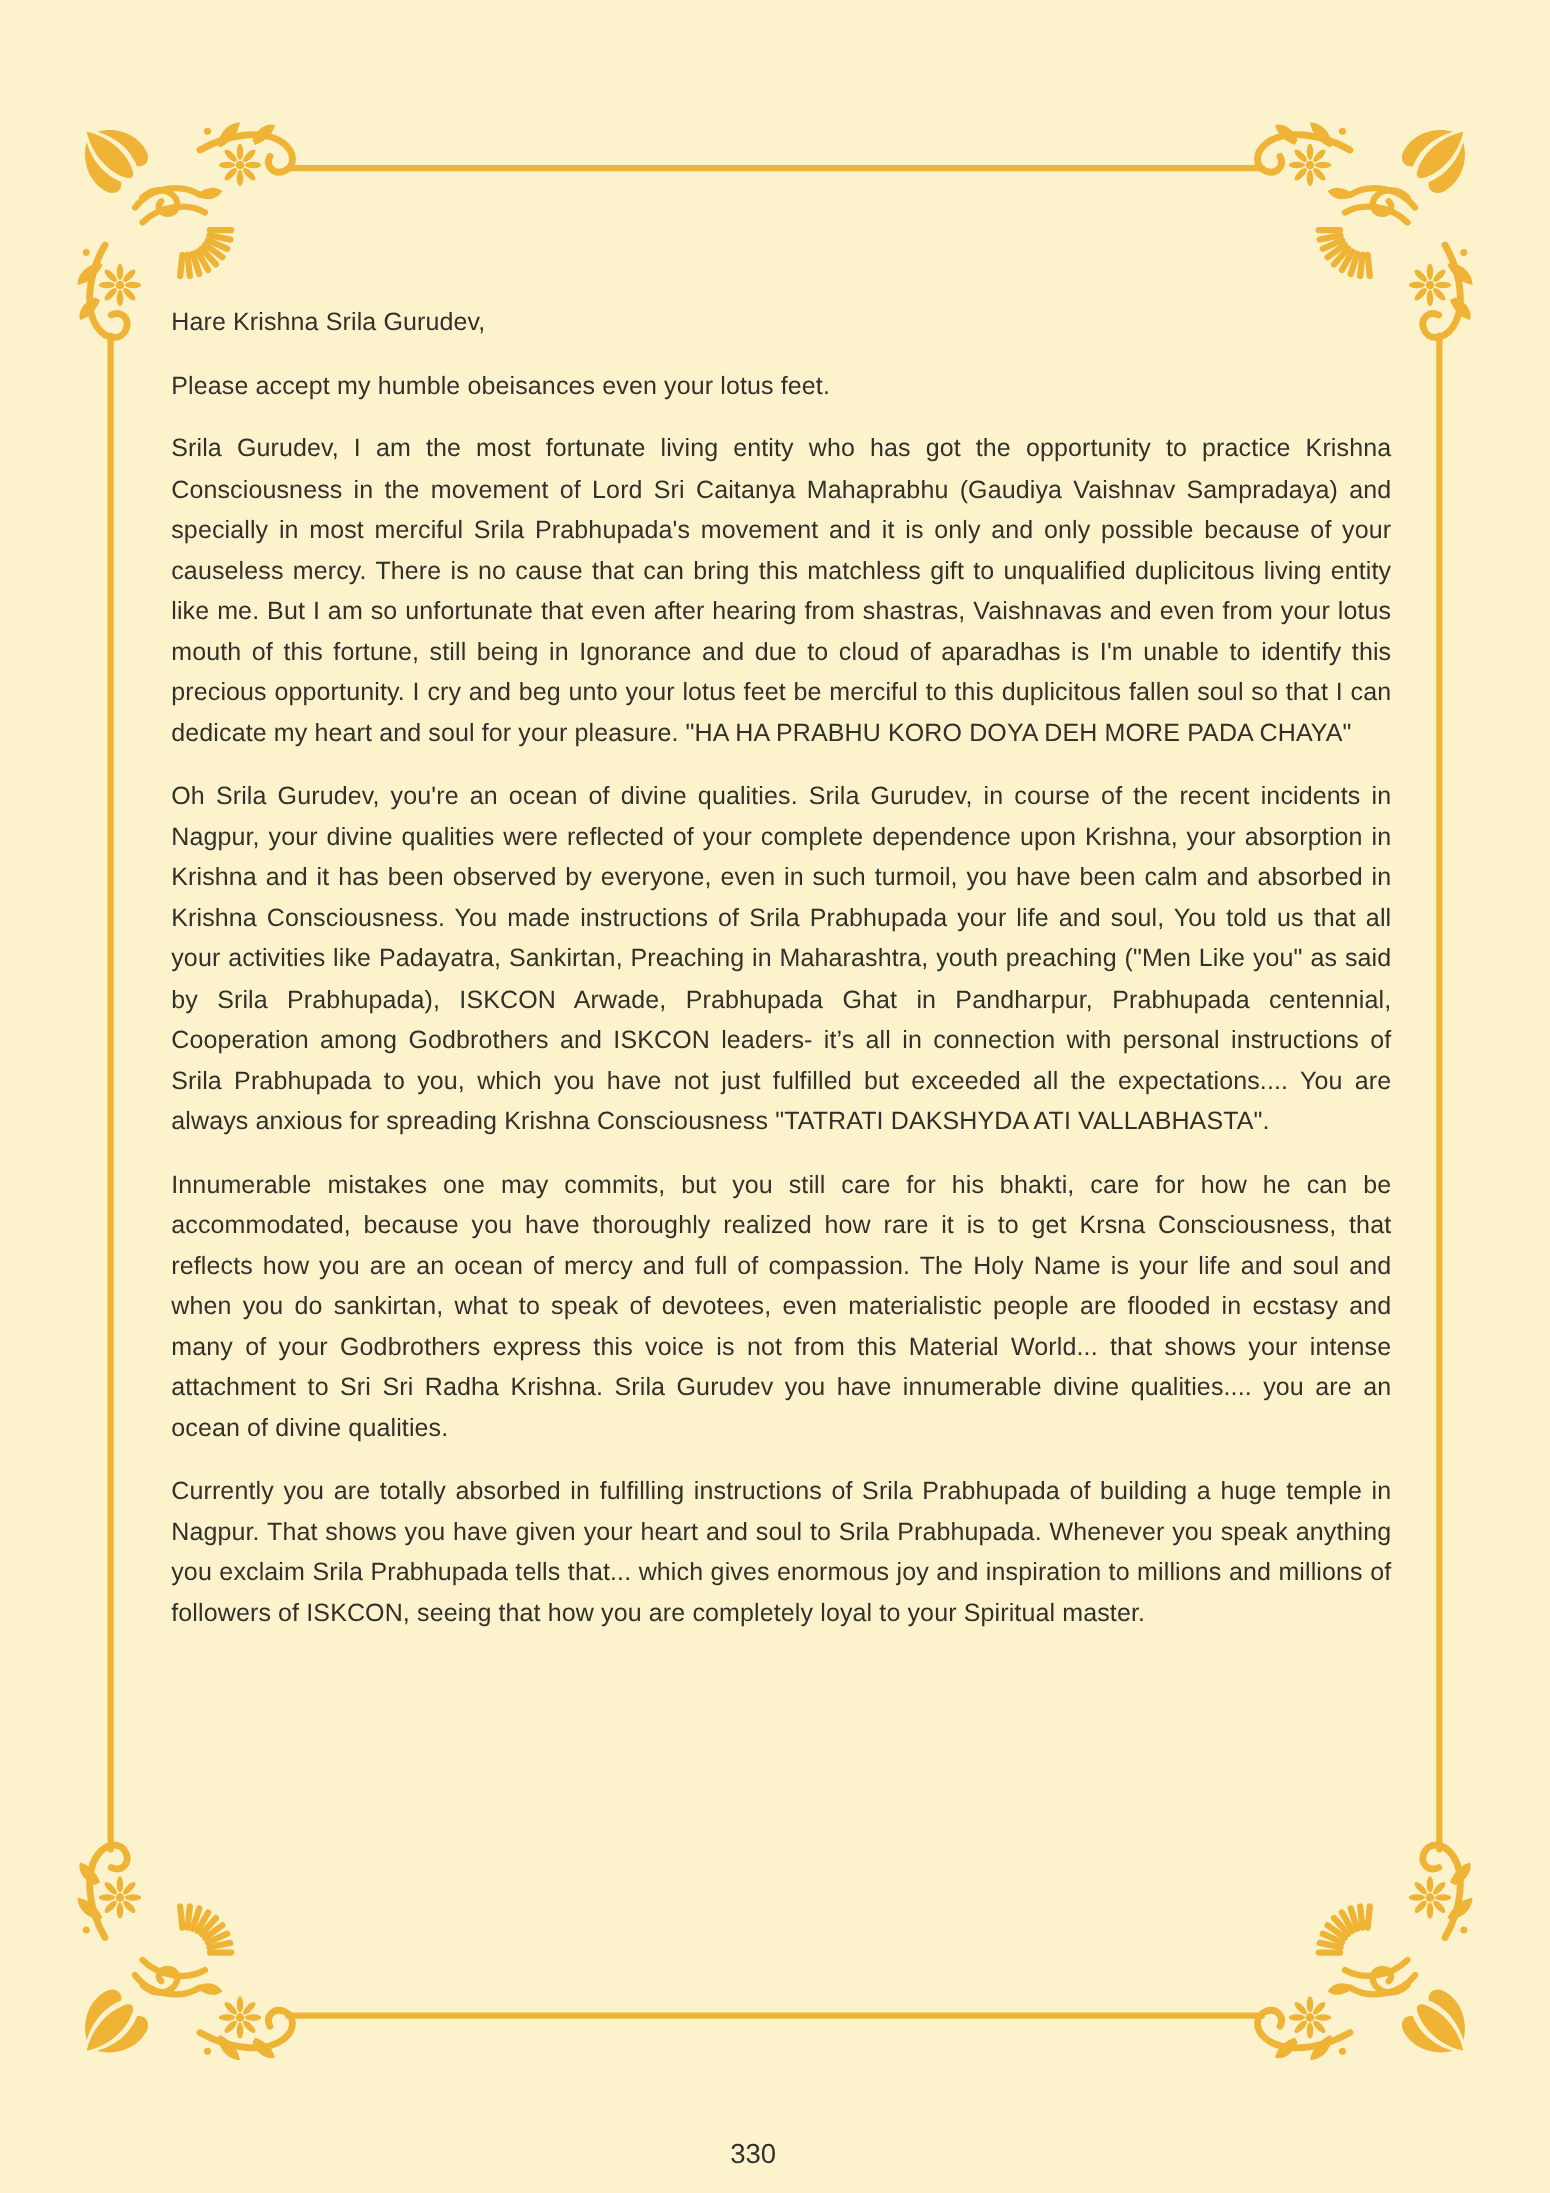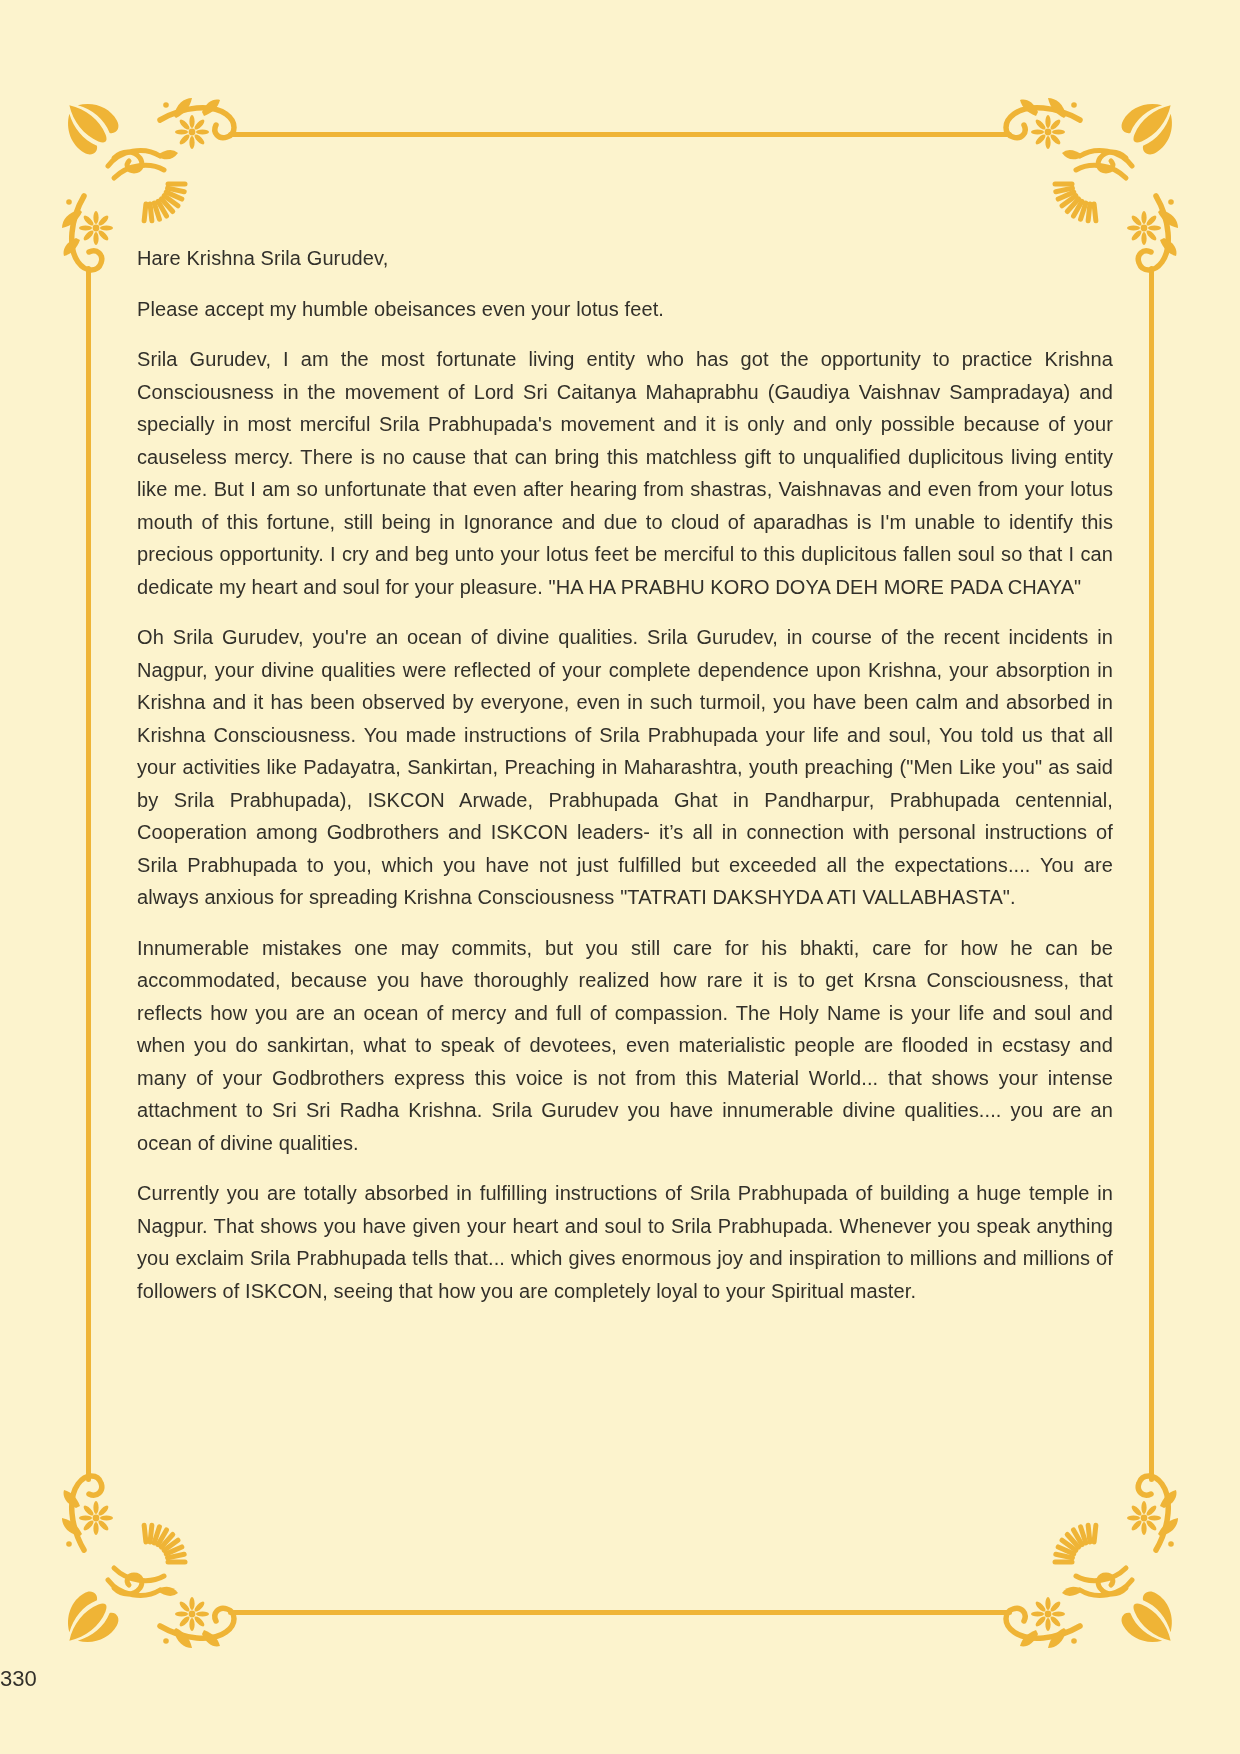--- a/index.html
+++ b/index.html
@@ -30,22 +30,22 @@
   #corner-br{left:994px;top:1454px;transform:scale(-1,-1);}
   
   .letter{
     position:absolute;left:137px;top:242px;width:976px;
     font-size:20px;line-height:32.5px;
     text-align:justify;
     letter-spacing:0.1px;
   }
   .letter p{margin:0 0 18px 0;}
   .page-number{
-    position:absolute;left:0;top:1666px;width:100%;
-    font-size:22px;line-height:26px;
+    position:absolute;left:0;top:1710px;width:100%;
+    text-align:center;font-size:22px;line-height:26px;
   }
   .defs-holder{position:absolute;width:0;height:0;overflow:hidden;}
 </style>
 </head>
 <body>
 
 <svg class="defs-holder" aria-hidden="true">
   <defs>
     <symbol id="flourish" viewBox="0 0 190 200">
 

